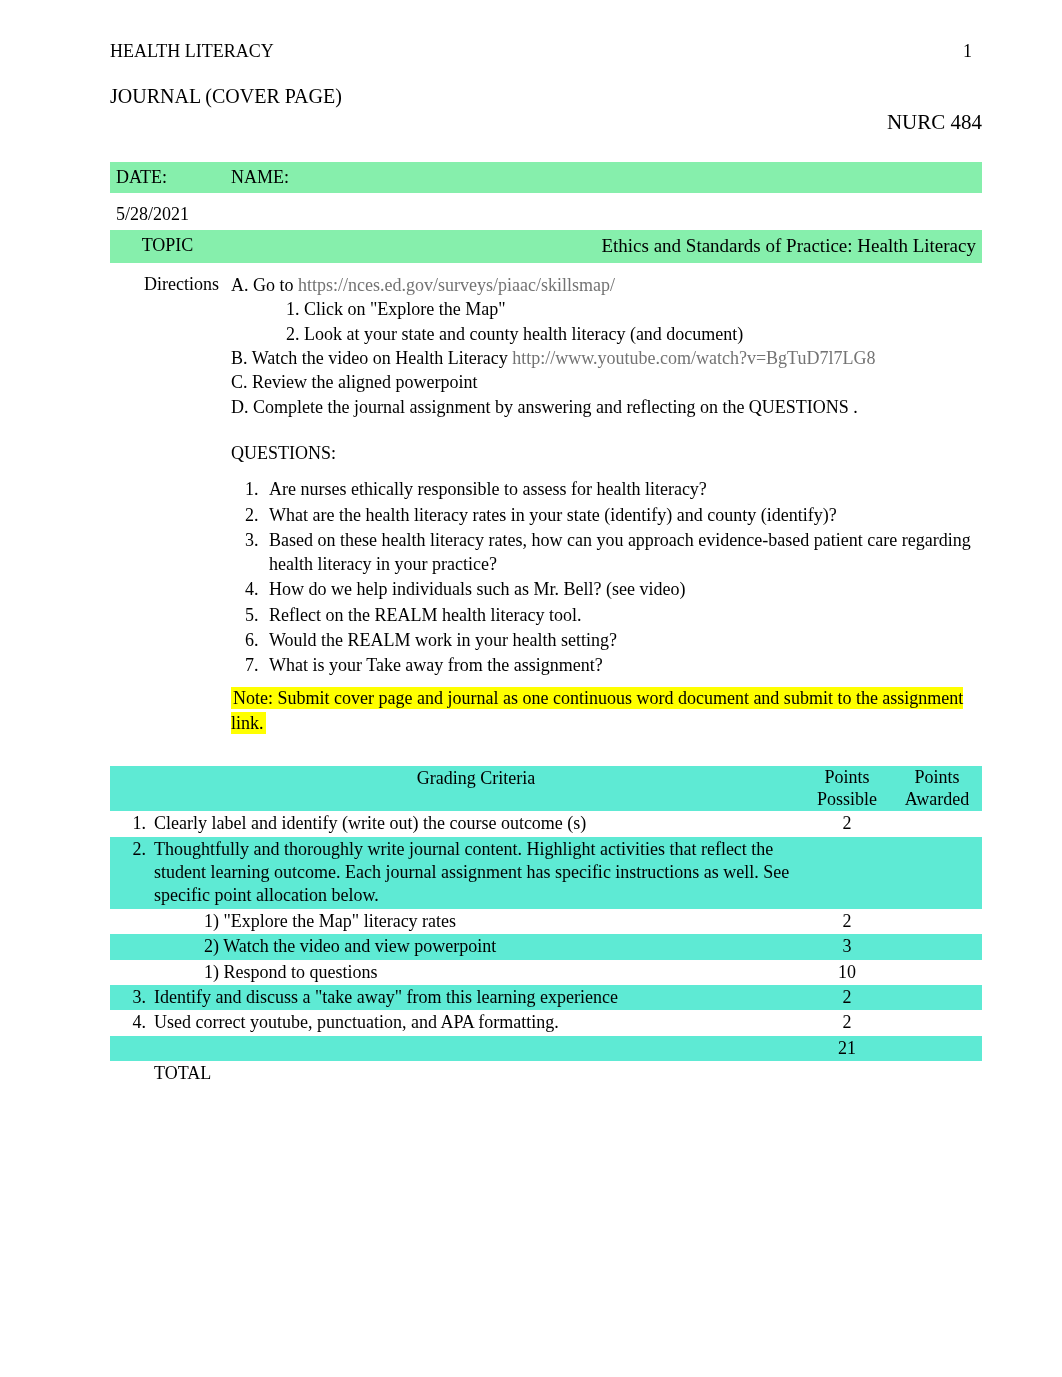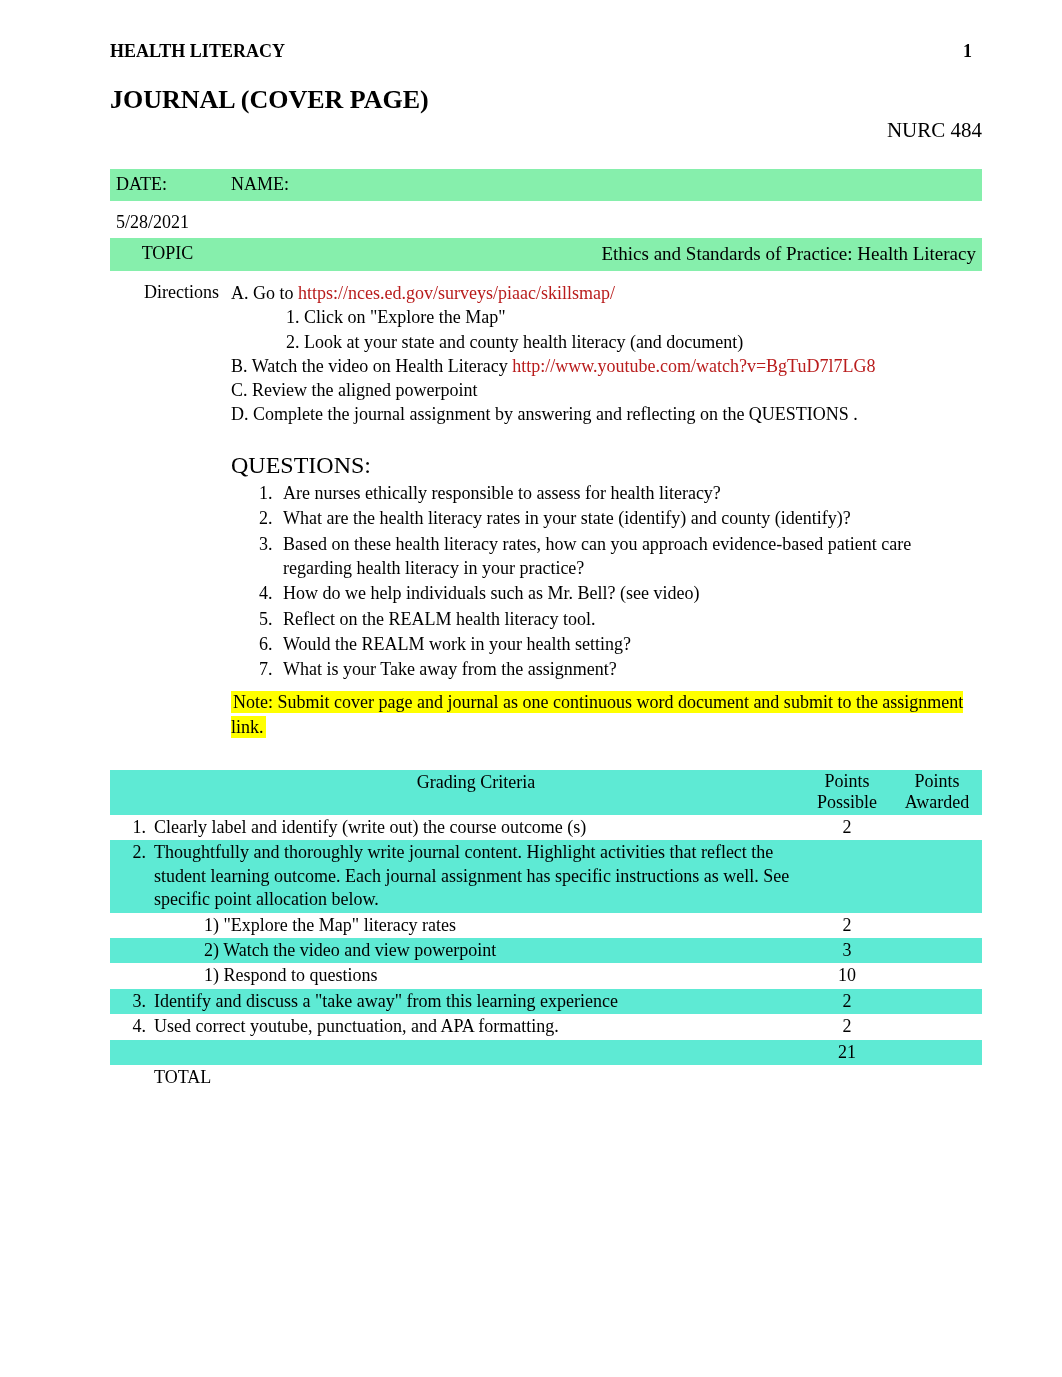--- a/index.html
+++ b/index.html
@@ -13,35 +13,33 @@
       width: 1062px;
       padding: 40px 80px 40px 110px;
       color: #000;
       font-size: 18px;
       line-height: 1.3;
     }
     .header-row {
       display: flex;
       justify-content: space-between;
       margin-bottom: 20px;
-      font-weight: bold;
     }
     .running-head {
       font-size: 18px;
     }
     .page-num {
       font-size: 18px;
       padding-right: 10px;
     }
     .title-block {
       margin: 20px 0 25px 0;
     }
     .title-line1 {
-      font-size: 26px;
-      font-weight: bold;
+      font-size: 20px;
     }
     .title-line2 {
       font-size: 21px;
       margin-left: 70px;
       text-align: right;
     }
     .info-table {
       width: 100%;
       border-collapse: collapse;
       margin-bottom: 18px;
@@ -60,33 +58,33 @@
     .topic-text {
       text-align: right;
       font-size: 19px;
       padding-left: 80px;
     }
     .directions-content {
       font-size: 18px;
       line-height: 1.35;
     }
     .directions-content .link {
-      color: #b91c1c;
+      color: #737373;
     }
     .indent-sub {
       margin-left: 55px;
     }
     .questions-header {
       margin-top: 22px;
-      margin-bottom: 0;
-      font-size: 24px;
+      margin-bottom: 12px;
+      font-size: 18px;
     }
     .questions-list {
       list-style: decimal;
-      margin-left: 46px;
+      margin-left: 32px;
       font-size: 18px;
       line-height: 1.35;
     }
     .questions-list li {
       padding-left: 6px;
       margin-bottom: 1px;
     }
     .highlight-note {
       background: #ffff00;
       margin-top: 22px;

